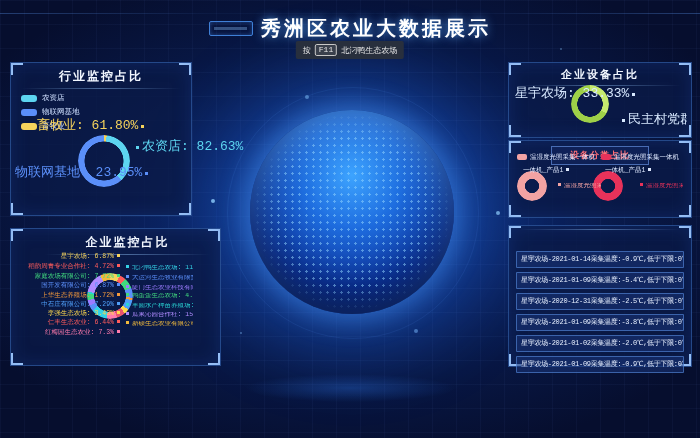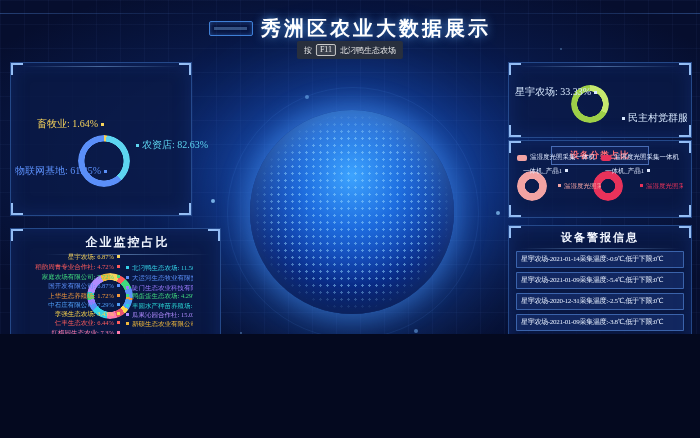--- a/index.html
+++ b/index.html
@@ -1,18 +1,18 @@
 <!DOCTYPE html>
 <html><head>
 <meta charset="utf-8">
 <style>
   html,body{margin:0;padding:0;background:#04091f;}
-  .stage{position:relative;width:700px;height:334px;overflow:hidden;
+  .stage{position:relative;width:700px;height:438px;overflow:hidden;
     background:radial-gradient(ellipse 62% 58% at 50% 48%, #133f96 0%, #0b2566 38%, #081744 68%, #060e2e 100%);
-    font-family:Liberation Serif, serif;}
+    font-family:Liberation Mono, monospace;}
   .stage::before{content:'';position:absolute;inset:0;pointer-events:none;
     background-image:linear-gradient(rgba(120,170,255,.045) 1px, transparent 1px),
                      linear-gradient(90deg, rgba(120,170,255,.045) 1px, transparent 1px);
     background-size:24px 24px;}
   .topline{position:absolute;left:0;right:0;top:13px;height:1px;
     background:linear-gradient(90deg,rgba(90,150,240,.35),rgba(90,150,240,.05) 30%,rgba(90,150,240,.05) 70%,rgba(90,150,240,.35));}
   
   .hdr{position:absolute;top:15px;left:0;right:0;display:flex;justify-content:center;align-items:center;gap:8px;}
   .logo{width:42px;height:13px;border:1px solid #3f7fd6;border-radius:2px;
     background:linear-gradient(rgba(140,195,255,.35),rgba(140,195,255,.35)) 4px 5px/33px 3px no-repeat;
@@ -69,21 +69,21 @@
   .lswatch{width:16px;height:7px;border-radius:3px;}
   .llabel{font-size:7.5px;color:#cfe0ff;}
   
   .donut{position:absolute;border-radius:50%;}
   #donut-industry{left:67px;top:72px;width:52px;height:52px;}
   #donut-enterprise{left:76px;top:44px;width:46px;height:46px;}
   #donut-equipment{left:62px;top:22px;width:38px;height:38px;}
   #donut-dev-left{left:8px;top:30px;width:30px;height:30px;}
   #donut-dev-right{left:84px;top:30px;width:30px;height:30px;}
   
-  .callout{position:absolute;font-size:10px;line-height:1;white-space:nowrap;color:#cfe0ff;}
+  .callout{position:absolute;font-size:13px;line-height:1;white-space:nowrap;color:#cfe0ff;}
   .c-sm{font-size:6.5px;}
   .clip{overflow:hidden;}
   .dot-r::after,.dot-l::before{content:"";display:inline-block;width:3px;height:3px;background:currentColor;margin:0 3px;vertical-align:1px;}
   .dswatch{display:inline-block;width:10px;height:6px;border-radius:2px;margin-right:3px;vertical-align:middle;}
   
   .alarm-list{position:absolute;left:7px;right:7px;top:25px;}
   .alarm-row{height:15px;line-height:15px;margin-bottom:4px;border:1px solid rgba(100,160,245,.5);
     background:rgba(25,52,120,.55);color:#e6efff;font-size:7px;letter-spacing:-0.3px;
     padding:0 4px;white-space:nowrap;overflow:hidden;border-radius:1px;}
 </style>
@@ -103,26 +103,41 @@
     <span class="logo"></span>
     <h1 class="title">秀洲区农业大数据展示</h1>
   </div>
   <div class="tooltip">
     <span>按</span>
     <span class="key">F11</span>
     <span>北汈鸭生态农场</span>
   </div>
 
   <section class="panel p-industry">
+    <h2 class="ptitle">行业监控占比</h2>
     <div class="t-line"></div>
+    <div class="legend" id="ind-legend">
+        <div class="lrow">
+          <div class="lswatch" style="background: rgb(93, 213, 240);"></div>
+          <div class="llabel">农资店</div>
+        </div>
+        <div class="lrow">
+          <div class="lswatch" style="background: rgb(91, 143, 249);"></div>
+          <div class="llabel">物联网基地</div>
+        </div>
+        <div class="lrow">
+          <div class="lswatch" style="background: rgb(246, 211, 92);"></div>
+          <div class="llabel">畜牧业</div>
+        </div>
+      </div>
     <div class="donut" id="donut-industry" style="background: conic-gradient(rgb(246, 211, 92) 0deg, rgb(246, 211, 92) 5.904deg, rgb(93, 213, 240) 5.904deg, rgb(93, 213, 240) 137.34deg, rgb(91, 143, 249) 137.34deg, rgb(91, 143, 249) 360deg); mask: radial-gradient(circle closest-side, transparent 74%, rgb(0, 0, 0) 76%);"></div>
     <div id="ind-labels">
-        <div class="callout dot-r" style="left: 26px; top: 56px; color: rgb(246, 211, 92);">畜牧业: 1.64%</div>
+        <div class="callout dot-r" style="left: 26px; top: 56px; color: rgb(246, 211, 92);">畜牧业: 61.80%</div>
         <div class="callout dot-l" style="left: 122px; top: 77px; color: rgb(93, 213, 240);">农资店: 82.63%</div>
-        <div class="callout dot-r" style="left: 4px; top: 103px; color: rgb(91, 143, 249);">物联网基地: 61.85%</div>
+        <div class="callout dot-r" style="left: 4px; top: 103px; color: rgb(91, 143, 249);">物联网基地: 23.95%</div>
       </div>
   </section>
 
   <section class="panel p-enterprise">
     <h2 class="ptitle">企业监控占比</h2>
     <div class="t-line"></div>
     <div class="donut" id="donut-enterprise" style="background: conic-gradient(rgb(246, 211, 92) 0deg, rgb(246, 211, 92) 24.7468deg, rgb(255, 92, 92) 24.7468deg, rgb(255, 92, 92) 41.749deg, rgb(65, 217, 126) 41.749deg, rgb(65, 217, 126) 69.5577deg, rgb(91, 143, 249) 69.5577deg, rgb(91, 143, 249) 94.3046deg, rgb(245, 154, 60) 94.3046deg, rgb(245, 154, 60) 100.5deg, rgb(79, 158, 247) 100.5deg, rgb(79, 158, 247) 126.76deg, rgb(255, 217, 77) 126.76deg, rgb(255, 217, 77) 139.115deg, rgb(232, 86, 108) 139.115deg, rgb(232, 86, 108) 162.313deg, rgb(255, 123, 172) 162.313deg, rgb(255, 123, 172) 188.609deg, rgb(53, 209, 230) 188.609deg, rgb(53, 209, 230) 230.034deg, rgb(91, 143, 249) 230.034deg, rgb(91, 143, 249) 244.803deg, rgb(155, 123, 255) 244.803deg, rgb(155, 123, 255) 259.572deg, rgb(65, 217, 126) 259.572deg, rgb(65, 217, 126) 275.025deg, rgb(42, 212, 212) 275.025deg, rgb(42, 212, 212) 281.149deg, rgb(176, 140, 255) 281.149deg, rgb(176, 140, 255) 335.253deg, rgb(240, 185, 60) 335.253deg, rgb(240, 185, 60) 360deg); mask: radial-gradient(circle closest-side, transparent 68%, rgb(0, 0, 0) 70%);"></div>
     <div id="ent-labels">
         <div class="callout c-sm dot-r" style="right: 97px; top: 25px; color: rgb(246, 211, 92);">星宇农场: 6.87%</div>
         <div class="callout c-sm dot-r" style="right: 97px; top: 35px; color: rgb(255, 92, 92);">稻韵周青专业合作社: 4.72%</div>
@@ -137,20 +152,21 @@
         <div class="callout c-sm dot-l clip" style="left: 112px; top: 46px; width: 70px; color: rgb(91, 143, 249);">大运河生态牧业有限责任公</div>
         <div class="callout c-sm dot-l clip" style="left: 112px; top: 56px; width: 70px; color: rgb(155, 123, 255);">陡门生态农业科技有限公</div>
         <div class="callout c-sm dot-l clip" style="left: 112px; top: 64px; width: 70px; color: rgb(65, 217, 126);">鸭蛋蛋生态农场: 4.29%</div>
         <div class="callout c-sm dot-l clip" style="left: 112px; top: 74px; width: 70px; color: rgb(42, 212, 212);">丰圆水产种苗养殖场: 1.</div>
         <div class="callout c-sm dot-l clip" style="left: 112px; top: 83px; width: 70px; color: rgb(176, 140, 255);">瓜果沁园合作社: 15.02%</div>
         <div class="callout c-sm dot-l clip" style="left: 112px; top: 92px; width: 70px; color: rgb(240, 185, 60);">新硕生态农业有限公司: 6.87%</div>
       </div>
   </section>
 
   <section class="panel p-equipment">
+    <h2 class="ptitle small">企业设备占比</h2>
     <div class="t-line"></div>
     <div class="donut" id="donut-equipment" style="background: conic-gradient(rgb(198, 233, 110) 0deg, rgb(198, 233, 110) 119.988deg, rgb(158, 208, 72) 119.988deg, rgb(158, 208, 72) 360deg); mask: radial-gradient(circle closest-side, transparent 66%, rgb(0, 0, 0) 68%);"></div>
     <div id="eq-labels">
         <div class="callout dot-r" style="left: 6px; top: 24px; color: rgb(216, 233, 255);">星宇农场: 33.33%</div>
         <div class="callout dot-l clip" style="left: 110px; top: 50px; width: 68px; color: rgb(216, 233, 255);">民主村党群服务中心:</div>
       </div>
   </section>
 
   <section class="panel p-devclass">
     <div class="chip-title">设备分类占比</div>
@@ -160,21 +176,20 @@
         <div class="callout c-sm" style="left: 8px; top: 13px; color: rgb(223, 233, 255);"><span class="dswatch" style="background: rgb(242, 163, 163);"></span>温湿度光照采集一体机</div>
         <div class="callout c-sm dot-r" style="left: 14px; top: 27px; color: rgb(223, 233, 255);">一体机_产品1</div>
         <div class="callout c-sm dot-l clip" style="left: 46px; top: 42px; width: 46px; color: rgb(242, 163, 163);">温湿度光照采</div>
         <div class="callout c-sm" style="left: 92px; top: 13px; color: rgb(223, 233, 255);"><span class="dswatch" style="background: rgb(232, 50, 90);"></span>温湿度光照采集一体机</div>
         <div class="callout c-sm dot-r" style="left: 96px; top: 27px; color: rgb(223, 233, 255);">一体机_产品1</div>
         <div class="callout c-sm dot-l clip" style="left: 128px; top: 42px; width: 46px; color: rgb(232, 50, 90);">温湿度光照采</div>
       </div>
   </section>
 
   <section class="panel p-alarms">
-    <h2 class="ptitle small">设备警报信息</h2>
     <div class="t-line"></div>
     <div class="alarm-list" id="alarm-list">
         <div class="alarm-row">星宇农场-2021-01-14采集温度:-0.9℃,低于下限:0℃</div>
         <div class="alarm-row">星宇农场-2021-01-09采集温度:-5.4℃,低于下限:0℃</div>
         <div class="alarm-row">星宇农场-2020-12-31采集温度:-2.5℃,低于下限:0℃</div>
         <div class="alarm-row">星宇农场-2021-01-09采集温度:-3.8℃,低于下限:0℃</div>
         <div class="alarm-row">星宇农场-2021-01-02采集温度:-2.0℃,低于下限:0℃</div>
         <div class="alarm-row">星宇农场-2021-01-09采集温度:-0.9℃,低于下限:0℃</div>
       </div>
   </section>

